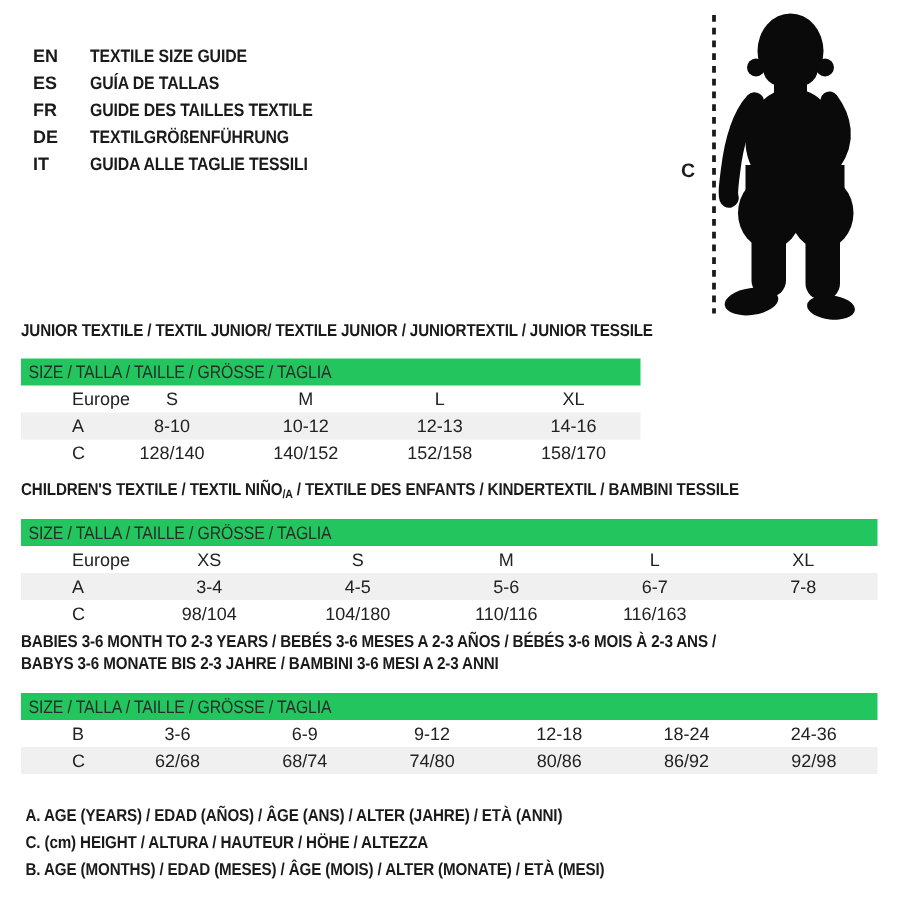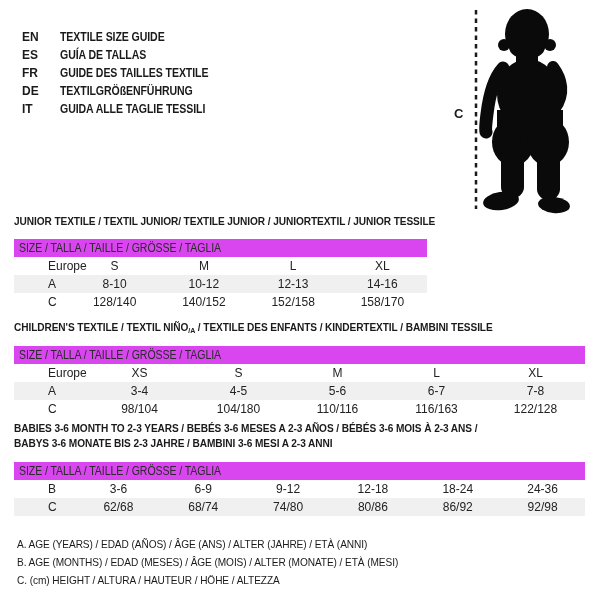--- a/index.html
+++ b/index.html
@@ -25,33 +25,33 @@
   .sec-title { position:absolute; left:14px; font-size:11.5px; font-weight:700; }
   .title-junior   { top:215px; }
   .title-children { top:321px; }
   .title-babies   { top:421px; line-height:15px; }
   .subsc { font-size:8px; vertical-align:-2px; }
   .tbl { position:absolute; left:14px; }
   .tbl-junior   { top:239px; width:413px; }
   .tbl-children { top:346px; width:571px; }
   .tbl-babies   { top:462px; width:571px; }
   .tbl-head {
-    background:#d946ef; height:18px; line-height:18px; padding-left:5px;
+    background:#22c55e; height:18px; line-height:18px; padding-left:5px;
     font-size:12px; color:#2b2b2b;
   }
   .trow { display:grid; height:18px; line-height:18px; font-size:12px; color:#222; }
   .tbl-junior   .trow { grid-template-columns:56px repeat(4,1fr); }
   .tbl-children .trow { grid-template-columns:76px repeat(5,1fr); }
   .tbl-babies   .trow { grid-template-columns:62px repeat(6,1fr); }
   .trow.stripe { background:#f0f0f0; }
   .tlab { text-align:left; padding-left:5px;margin-left:29px; }
   .tcell { text-align:center; }
   
   .legend { position:absolute; left:17px; top:535px; }
-  .legend-line { line-height:18px; font-size:11.5px; font-weight:400; }
+  .legend-line { line-height:18px; font-size:11.5px; font-weight:700; }
 </style>
 </head>
 <body>
 
 <div>
 
   <div class="lang-block">
     <div class="lang-row">
       <span class="lang-code">EN</span><span class="cond">TEXTILE SIZE GUIDE</span>
     </div>
@@ -145,21 +145,20 @@
       <span class="tcell">5-6</span>
       <span class="tcell">6-7</span>
       <span class="tcell">7-8</span>
     </div>
     <div class="trow">
       <span class="tlab">C</span>
       <span class="tcell">98/104</span>
       <span class="tcell">104/180</span>
       <span class="tcell">110/116</span>
       <span class="tcell">116/163</span>
-      <span class="tcell">122/128</span>
     </div>
   </div>
 
   <div class="sec-title title-babies">
     <span class="cond">BABIES 3-6 MONTH TO 2-3 YEARS / BEBÉS 3-6 MESES A 2-3 AÑOS / BÉBÉS 3-6 MOIS À 2-3 ANS /</span><br>
     <span class="cond">BABYS 3-6 MONATE BIS 2-3 JAHRE / BAMBINI 3-6 MESI A 2-3 ANNI</span>
   </div>
   <div class="tbl tbl-babies">
     <div class="tbl-head">
       <span class="cond">SIZE / TALLA / TAILLE / GRÖSSE / TAGLIA</span>
@@ -182,20 +181,20 @@
       <span class="tcell">86/92</span>
       <span class="tcell">92/98</span>
     </div>
   </div>
 
   <div class="legend">
     <div class="legend-line">
       <span class="cond">A. AGE (YEARS) / EDAD (AÑOS) / ÂGE (ANS) / ALTER (JAHRE) / ETÀ (ANNI)</span>
     </div>
     <div class="legend-line">
+      <span class="cond">C. (cm) HEIGHT / ALTURA / HAUTEUR / HÖHE / ALTEZZA</span>
+    </div>
+    <div class="legend-line">
       <span class="cond">B. AGE (MONTHS) / EDAD (MESES) / ÂGE (MOIS) / ALTER (MONATE) / ETÀ (MESI)</span>
     </div>
-    <div class="legend-line">
-      <span class="cond">C. (cm) HEIGHT / ALTURA / HAUTEUR / HÖHE / ALTEZZA</span>
-    </div>
   </div>
 
 </div>
 
 </body></html>

